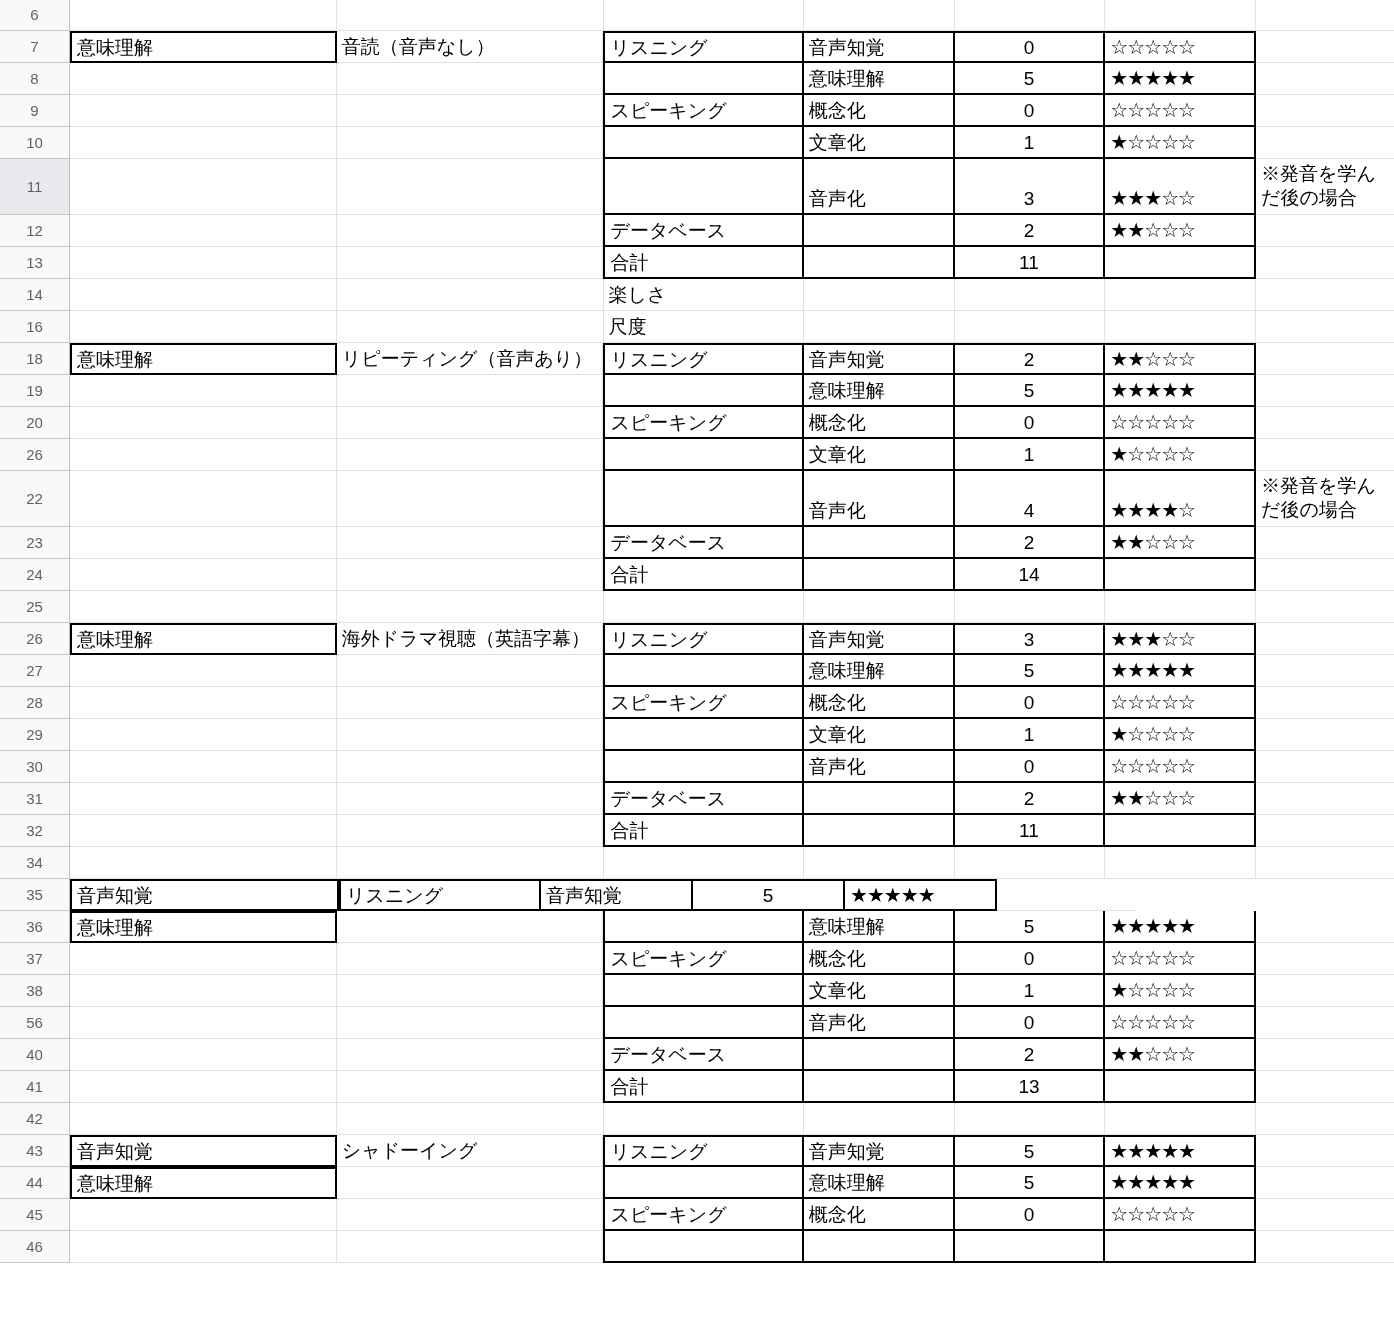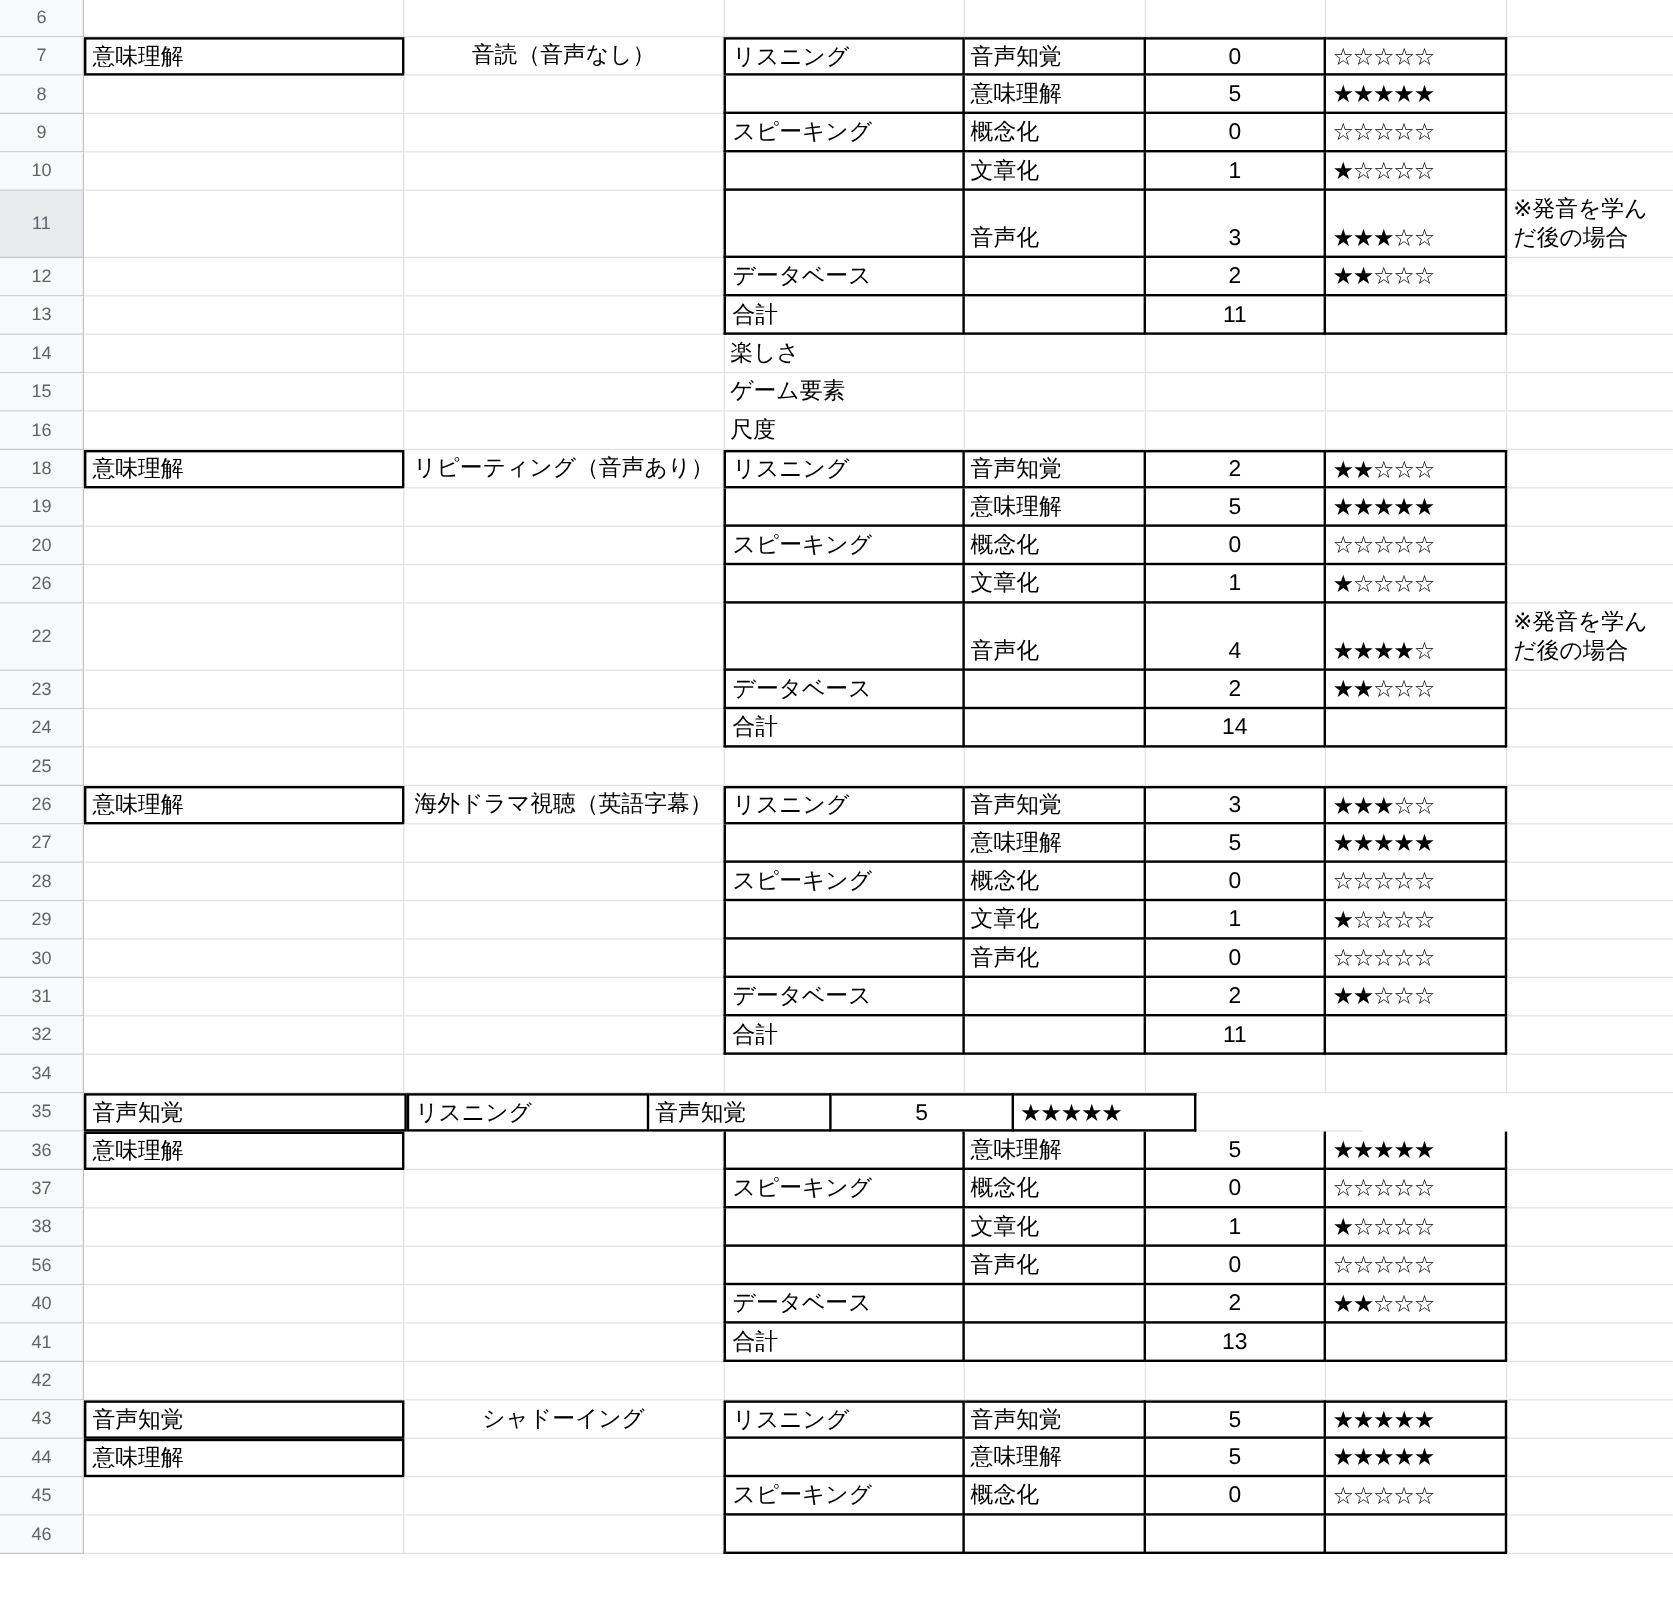--- a/index.html
+++ b/index.html
@@ -10,23 +10,23 @@
   .row.tall { height:56px; }
   .rh { width:70px; flex:0 0 70px; box-sizing:border-box; background:#f8f9fa;
         border-right:1px solid #c0c0c0; border-bottom:1px solid #c4c7c5;
         display:flex; align-items:center; justify-content:center;
         font-size:15px; color:#5f6368; }
   .rh.sel { background:#e8eaed; }
   .c { position:relative; box-sizing:border-box; border-right:1px solid #e2e2e2;
        border-bottom:1px solid #e2e2e2; font-size:19px; line-height:1;
        display:flex; align-items:center; padding:0 5px; white-space:nowrap; overflow:visible; }
   .tall .c { align-items:flex-end; padding-bottom:5px; }
-  .c.A { width:269px; } .c.B { width:269px;justify-content:center; } .c.C { width:202px;font-family:Liberation Serif, serif; }
+  .c.A { width:269px; } .c.B { width:269px; } .c.C { width:202px;font-family:Liberation Serif, serif; }
   .c.D { width:152px; } .c.E { width:152px; justify-content:center; }
-  .c.F { width:152px; } .c.G { width:139px; border-right:none; }
+  .c.F { width:152px; } .c.G { width:139px; border-right:none;font-family:Liberation Mono, monospace; }
   .c.F .stars { letter-spacing:-1px; font-family:"DejaVu Sans",sans-serif; font-size:20px; }
   .c.G.note { white-space:normal; align-items:center !important; padding:4px 5px;
               font-size:19px; line-height:24px; }
   
   .bt { border-top:2px solid #000; }
   .bb { border-bottom:2px solid #000 !important; }
   .bl { border-left:2px solid #000; }
   .br { border-right:2px solid #000 !important; }
   .boxA { border:2px solid #000 !important; }
 </style>
@@ -244,44 +244,20 @@
         <span></span>
       </div>
       <div class="c F">
         <span class="stars"></span>
       </div>
       <div class="c G">
         <span></span>
       </div>
     </div>
     <div class="row">
-      <div class="rh">15</div>
-      <div class="c A">
-        <span></span>
-      </div>
-      <div class="c B">
-        <span></span>
-      </div>
-      <div class="c C">
-        <span>ゲーム要素</span>
-      </div>
-      <div class="c D">
-        <span></span>
-      </div>
-      <div class="c E">
-        <span></span>
-      </div>
-      <div class="c F">
-        <span class="stars"></span>
-      </div>
-      <div class="c G">
-        <span></span>
-      </div>
-    </div>
-    <div class="row">
       <div class="rh">16</div>
       <div class="c A">
         <span></span>
       </div>
       <div class="c B">
         <span></span>
       </div>
       <div class="c C">
         <span>尺度</span>
       </div>

